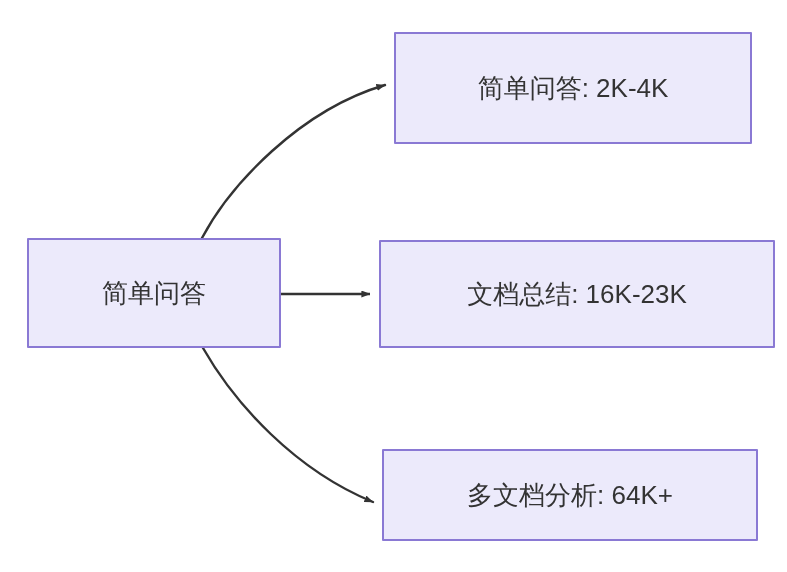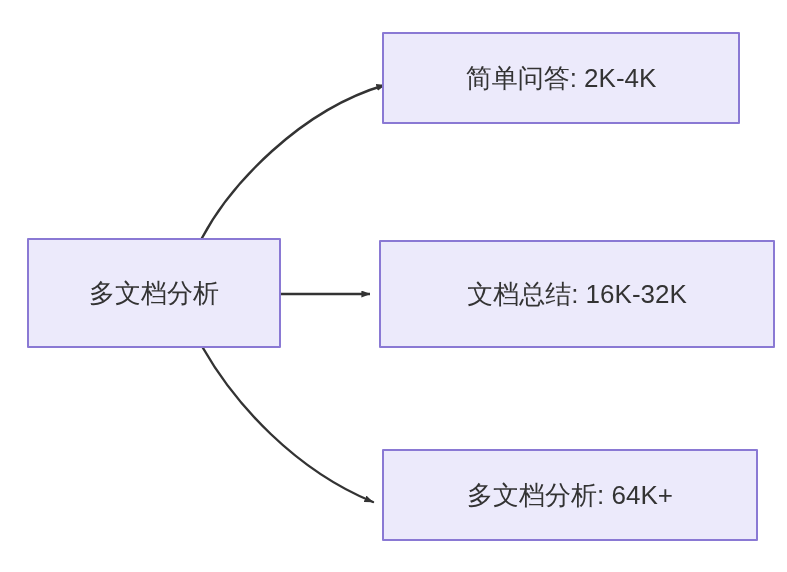--- a/index.html
+++ b/index.html
@@ -45,24 +45,24 @@
     white-space: nowrap;
     font-family: "Liberation Sans", "DejaVu Sans", sans-serif;
   }
   #node-source {
     left: 27px;
     top: 238px;
     width: 254px;
     height: 110px;
   }
   #node-target-0 {
-    left: 382px;
+    left: 394px;
     top: 32px;
     width: 358px;
-    height: 92px;
+    height: 112px;
   }
   #node-target-1 {
     left: 379px;
     top: 240px;
     width: 396px;
     height: 108px;
   }
   #node-target-2 {
     left: 382px;
     top: 449px;
@@ -83,28 +83,28 @@
     </defs>
 
     <path d="M 202,238 C 230,185 300,110 385,85" fill="none" stroke="#333333" stroke-width="2.4" stroke-linecap="round" marker-end="url(#arrowhead)"></path>
 
     <path d="M 281,294 L 370,294" fill="none" stroke="#333333" stroke-width="2.4" stroke-linecap="butt" marker-end="url(#arrowhead)"></path>
 
     <path d="M 203,348 C 235,404 295,470 373,502" fill="none" stroke="#333333" stroke-width="2.4" stroke-linecap="round" marker-end="url(#arrowhead)"></path>
   </svg>
 
   <div class="node" id="node-source">
-    <span class="node-label">多文档分析</span>
+    <span class="node-label">简单问答</span>
   </div>
 
   <div class="node" id="node-target-0">
     <span class="node-label">简单问答: 2K-4K</span>
   </div>
 
   <div class="node" id="node-target-1">
-    <span class="node-label">文档总结: 16K-32K</span>
+    <span class="node-label">文档总结: 16K-23K</span>
   </div>
 
   <div class="node" id="node-target-2">
     <span class="node-label">多文档分析: 64K+</span>
   </div>
 
 </div>
 
 </body></html>

